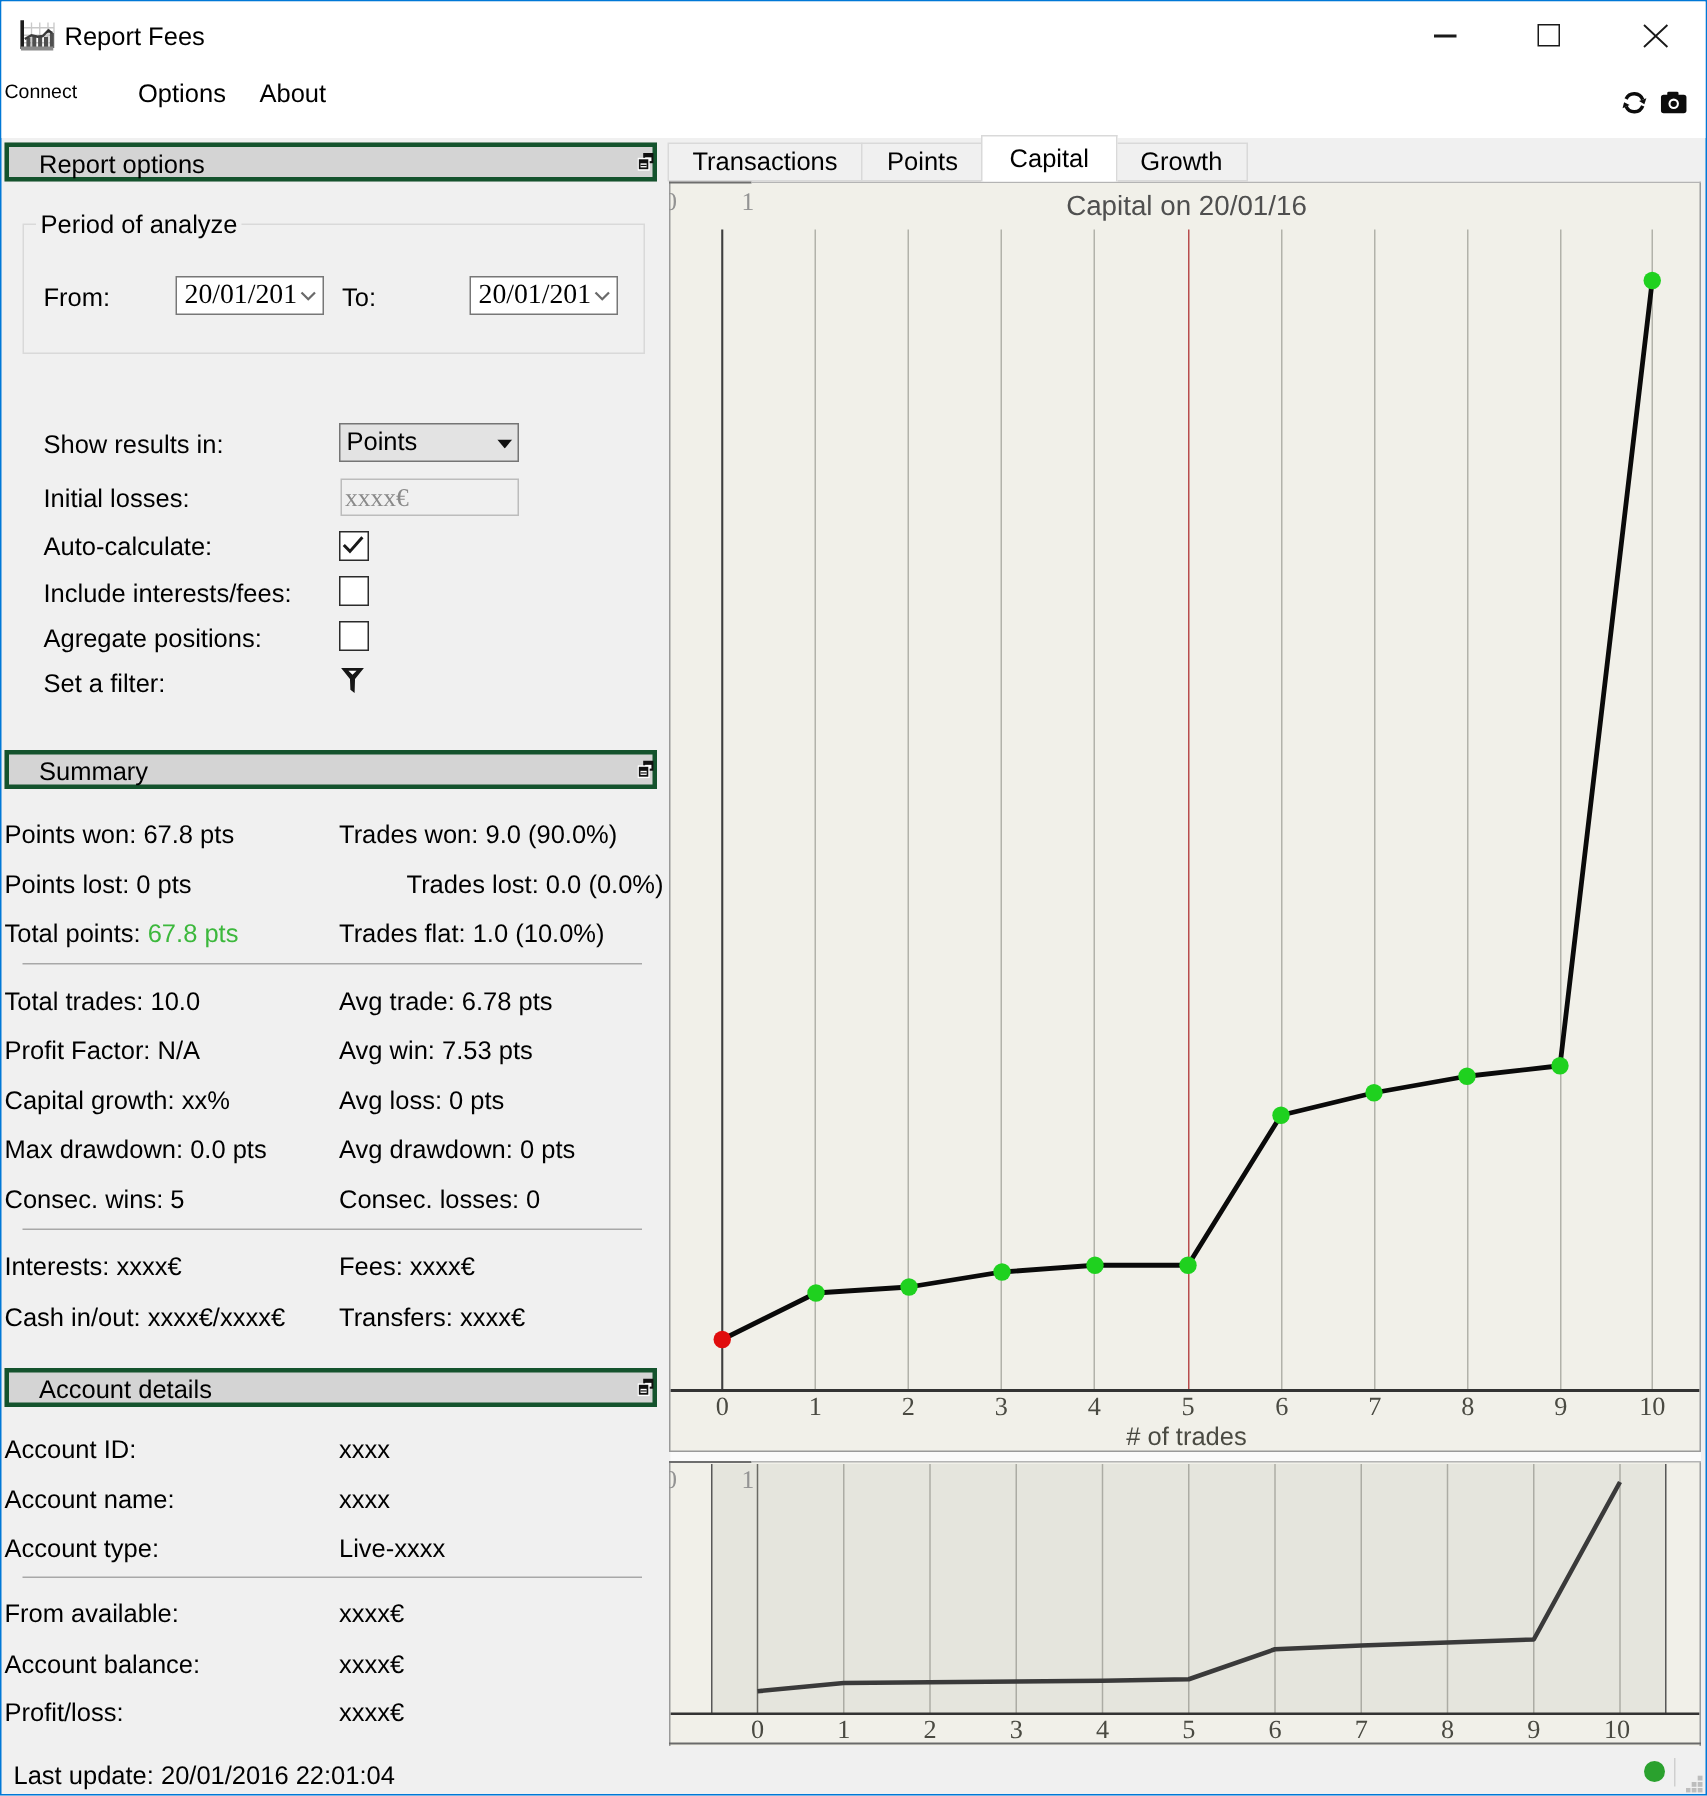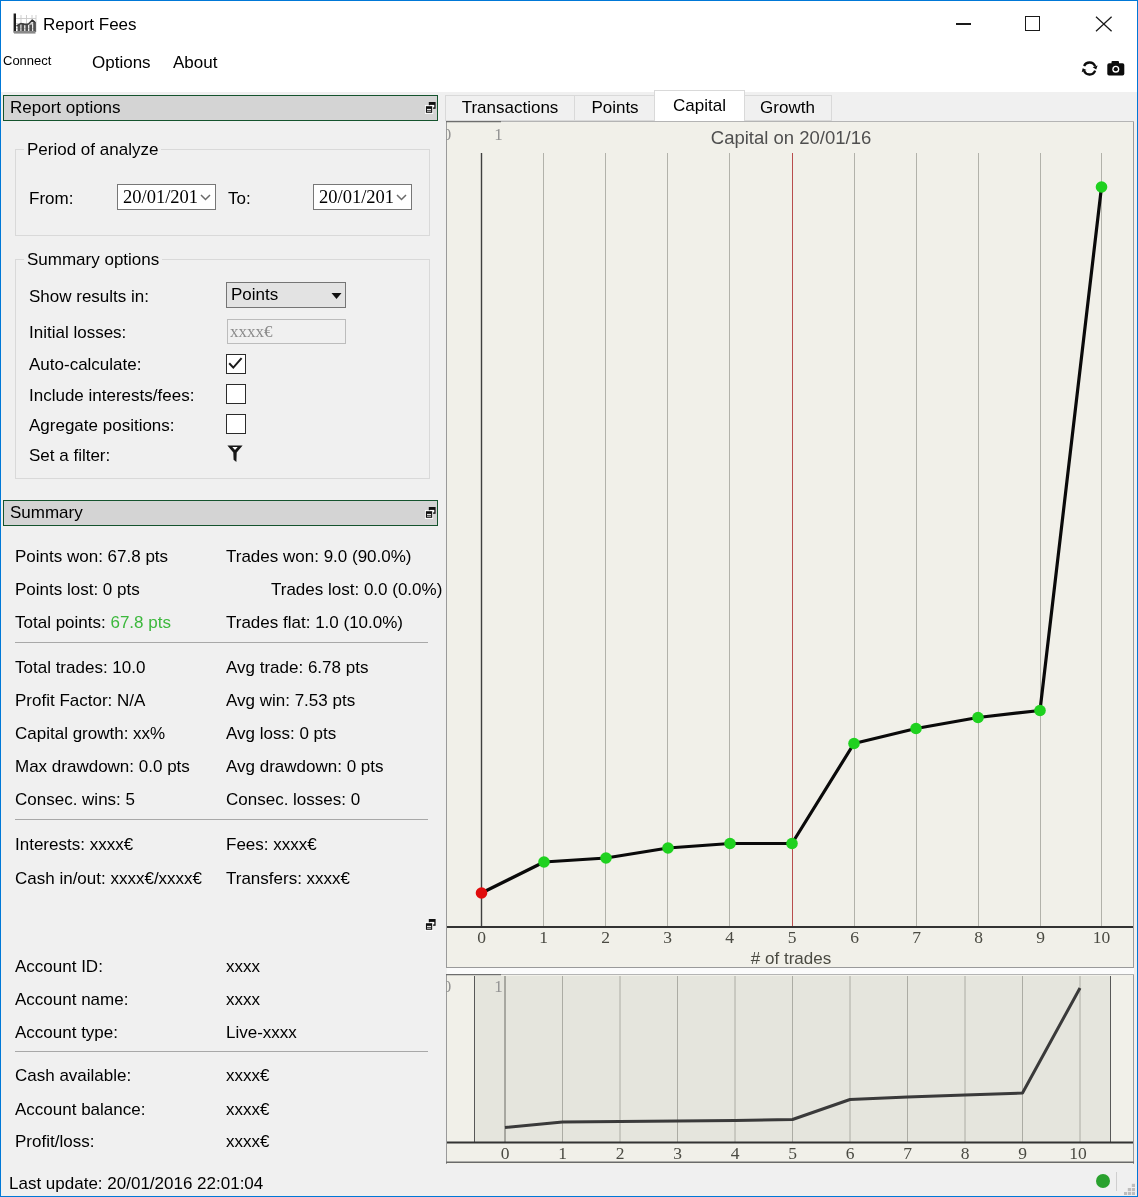--- a/index.html
+++ b/index.html
@@ -2,25 +2,25 @@
 <html><head>
 <meta charset="utf-8">
 <style>
   html,body{margin:0;padding:0;}
   body{width:1138px;height:1197px;overflow:hidden;}
   #win{position:relative;width:1138px;height:1197px;background:#f0f0f0;
        border:1px solid #0078d7;box-sizing:border-box;
        font-family:"Liberation Sans",sans-serif;font-size:17px;color:#000;line-height:1;}
   .abs{position:absolute;}
   .hdr{position:absolute;left:2px;width:435px;height:26px;background:#d4d4d4;
-       border:1px solid #14532d;box-sizing:border-box;line-height:24px;padding-left:6px;}
+       border:3px solid #14532d;box-sizing:border-box;line-height:24px;padding-left:20px;}
   .grp{position:absolute;border:1px solid #d9d9d9;}
   .glabel{position:absolute;top:-9px;left:8px;background:#f0f0f0;padding:0 3px;}
   .sep{position:absolute;left:14px;width:413px;height:1px;background:#a8a8a8;}
-  .row1{position:absolute;left:14px;white-space:nowrap;}
+  .row1{position:absolute;left:2px;white-space:nowrap;}
   .row2{position:absolute;left:225px;white-space:nowrap;}
   .tab{position:absolute;top:94px;height:26px;background:#f0f0f0;border:1px solid #d9d9d9;
        box-sizing:border-box;text-align:center;line-height:24px;}
 </style>
 </head>
 <body>
 <div id="win">
 
   <div class="abs" style="left:0;top:0;width:1136px;height:91px;background:#ffffff;"></div>
   <svg class="abs" style="left:11px;top:10px;" width="25" height="24" viewBox="0 0 25 24">
@@ -80,23 +80,20 @@
         <path d="M1,1 L5.5,5.5 L10,1" stroke="#6a6a6a" stroke-width="1.5" fill="none"></path>
       </svg>
   </div>
   <div class="abs" style="left:227px;top:189px;">To:</div>
   <div class="abs" style="left:312px;top:183px;width:99px;height:26px;background:#fff;border:1px solid #777;box-sizing:border-box;line-height:24px;padding-left:5px;overflow:hidden;font-family:'Liberation Serif',serif;font-size:18.5px;">20/01/201
     <svg class="abs" style="right:4px;top:9px;" width="11" height="7" viewBox="0 0 11 7">
         <path d="M1,1 L5.5,5.5 L10,1" stroke="#6a6a6a" stroke-width="1.5" fill="none"></path>
       </svg>
   </div>
 
-  <div class="grp" style="left:14px;top:258px;width:413px;height:218px;">
-    <div class="glabel">Summary options</div>
-  </div>
   <div class="abs" style="left:28px;top:287px;">Show results in:</div>
   <div class="abs" style="left:225px;top:281px;width:120px;height:26px;background:#e3e3e3;border:1px solid #757575;box-sizing:border-box;line-height:24px;padding-left:4px;">Points
     <svg class="abs" style="right:3px;top:10px;" width="11" height="6" viewBox="0 0 11 6">
         <path d="M0.5,0 H10.5 L5.5,6 Z" fill="#111"></path>
       </svg>
   </div>
   <div class="abs" style="left:28px;top:323px;">Initial losses:</div>
   <div class="abs" style="left:226px;top:318px;width:119px;height:25px;background:#f0f0f0;border:1px solid #bcbcbc;box-sizing:border-box;line-height:23px;padding-left:2px;color:#8a8a8a;font-family:'Liberation Serif',serif;font-size:17px;">xxxx€</div>
   <div class="abs" style="left:28px;top:355px;">Auto-calculate:</div>
   <div class="abs" style="left:225px;top:353px;width:20px;height:20px;background:#fff;border:1.7px solid #2b2b2b;box-sizing:border-box;">
@@ -139,36 +136,37 @@
   <div class="row1" style="top:757px;">Max drawdown: 0.0 pts</div>
   <div class="row2" style="top:757px;">Avg drawdown: 0 pts</div>
   <div class="row1" style="top:790px;">Consec. wins: 5</div>
   <div class="row2" style="top:790px;">Consec. losses: 0</div>
   <div class="sep" style="top:818px;"></div>
   <div class="row1" style="top:835px;">Interests: xxxx€</div>
   <div class="row2" style="top:835px;">Fees: xxxx€</div>
   <div class="row1" style="top:869px;">Cash in/out: xxxx€/xxxx€</div>
   <div class="row2" style="top:869px;">Transfers: xxxx€</div>
 
+  <div class="hdr" style="top:911px;">Account details</div>
   <svg class="abs" style="left:423.5px;top:917.5px;z-index:5;" width="11" height="12" viewBox="0 0 11 12">
     <rect x="3.8" y="0" width="6.8" height="6.8" fill="#111"></rect>
     <rect x="5.1" y="2.9" width="4.2" height="2.5" fill="#fff"></rect>
     <rect x="0" y="3.2" width="8.1" height="8.6" fill="#fff"></rect>
     <rect x="0.9" y="4.2" width="6.3" height="6.6" fill="#111"></rect>
     <rect x="2" y="6.9" width="4.1" height="2.7" fill="#fff"></rect>
     <rect x="2" y="7.9" width="4.1" height="0.8" fill="#111"></rect>
   </svg>
   <div class="row1" style="top:957px;">Account ID:</div>
   <div class="row2" style="top:957px;">xxxx</div>
   <div class="row1" style="top:990px;">Account name:</div>
   <div class="row2" style="top:990px;">xxxx</div>
   <div class="row1" style="top:1023px;">Account type:</div>
   <div class="row2" style="top:1023px;">Live-xxxx</div>
   <div class="sep" style="top:1050px;"></div>
-  <div class="row1" style="top:1066px;">Cash available:</div>
+  <div class="row1" style="top:1066px;">From available:</div>
   <div class="row2" style="top:1066px;">xxxx€</div>
   <div class="row1" style="top:1100px;">Account balance:</div>
   <div class="row2" style="top:1100px;">xxxx€</div>
   <div class="row1" style="top:1132px;">Profit/loss:</div>
   <div class="row2" style="top:1132px;">xxxx€</div>
   <div class="abs" style="left:8px;top:1174px;">Last update: 20/01/2016 22:01:04</div>
 
   <div class="tab" style="left:444px;width:130px;">Transactions</div>
   <div class="tab" style="left:573px;width:82px;">Points</div>
   <div class="tab" style="left:653px;width:91px;top:89px;height:31px;background:#fff;border-bottom:none;z-index:3;line-height:30px;">Capital</div>

